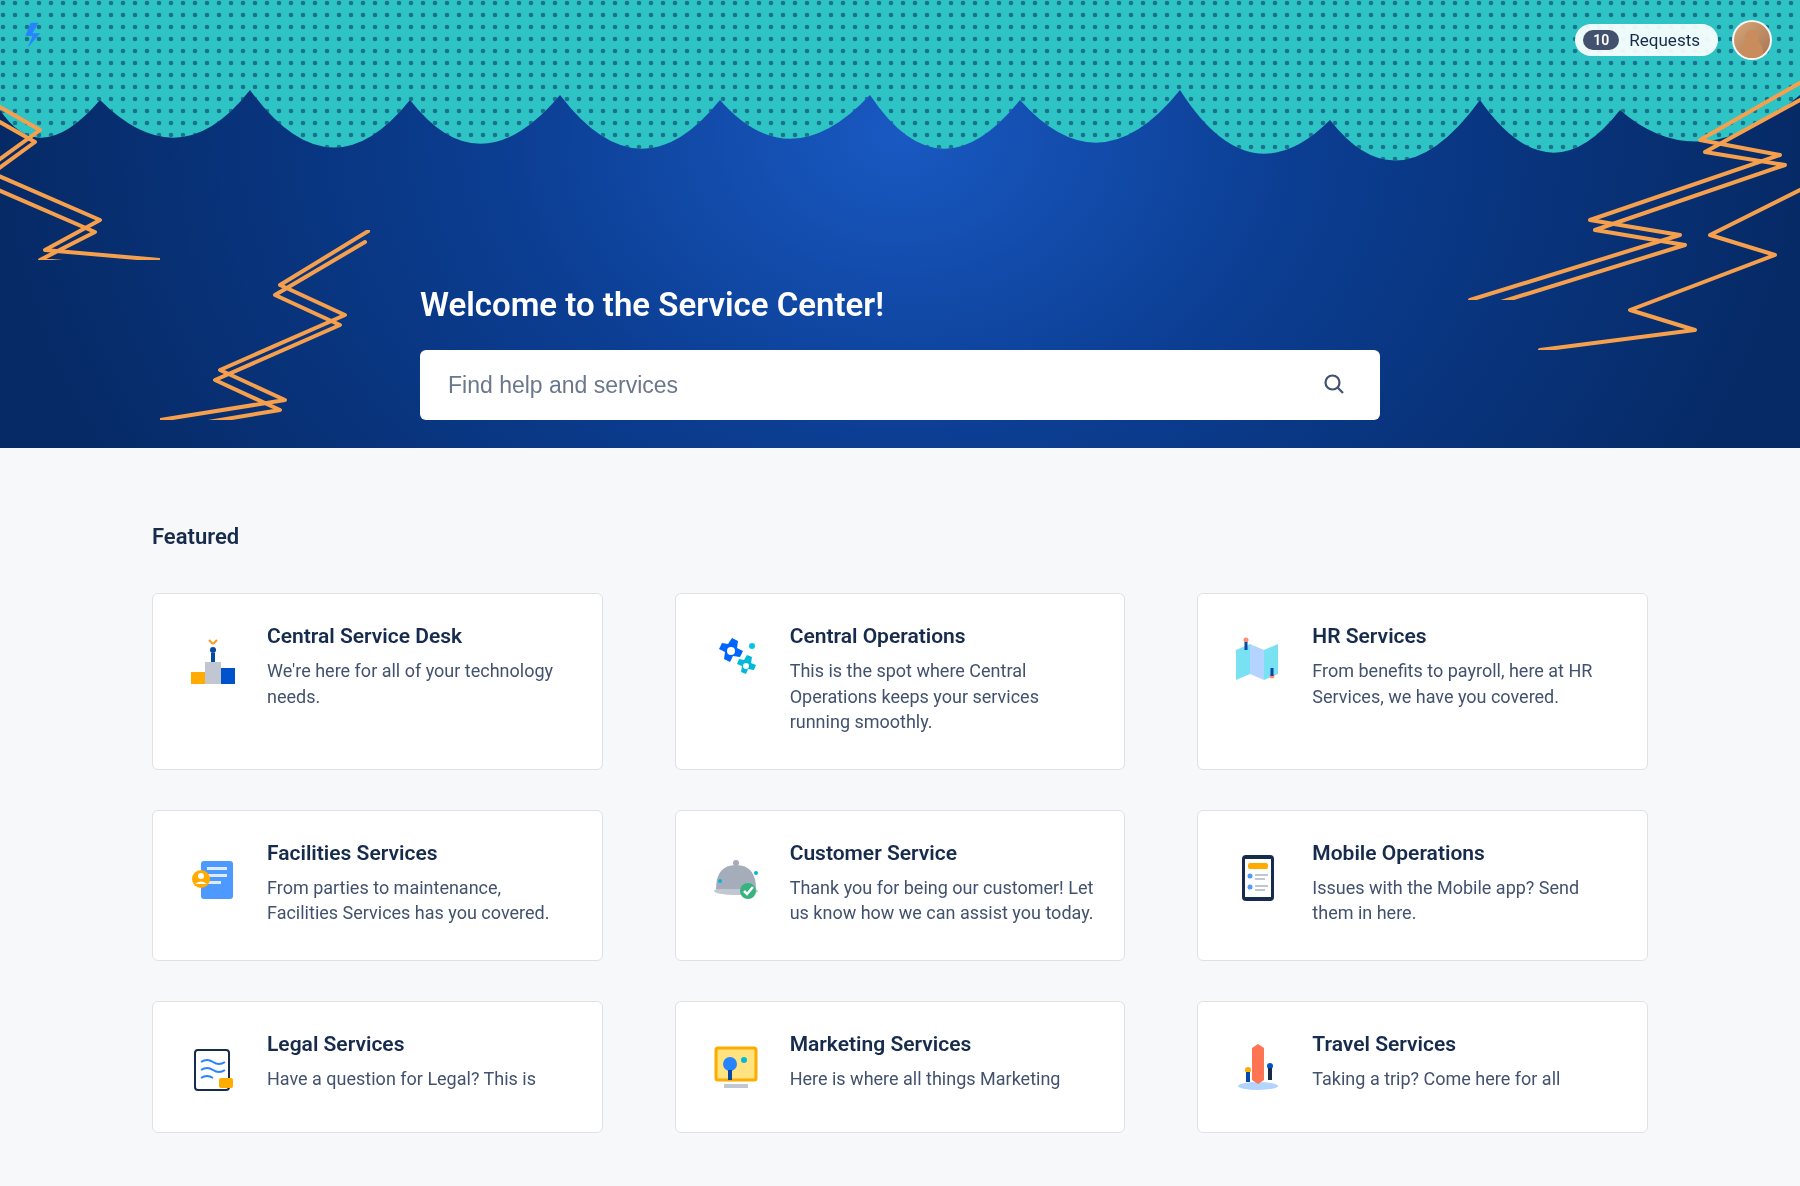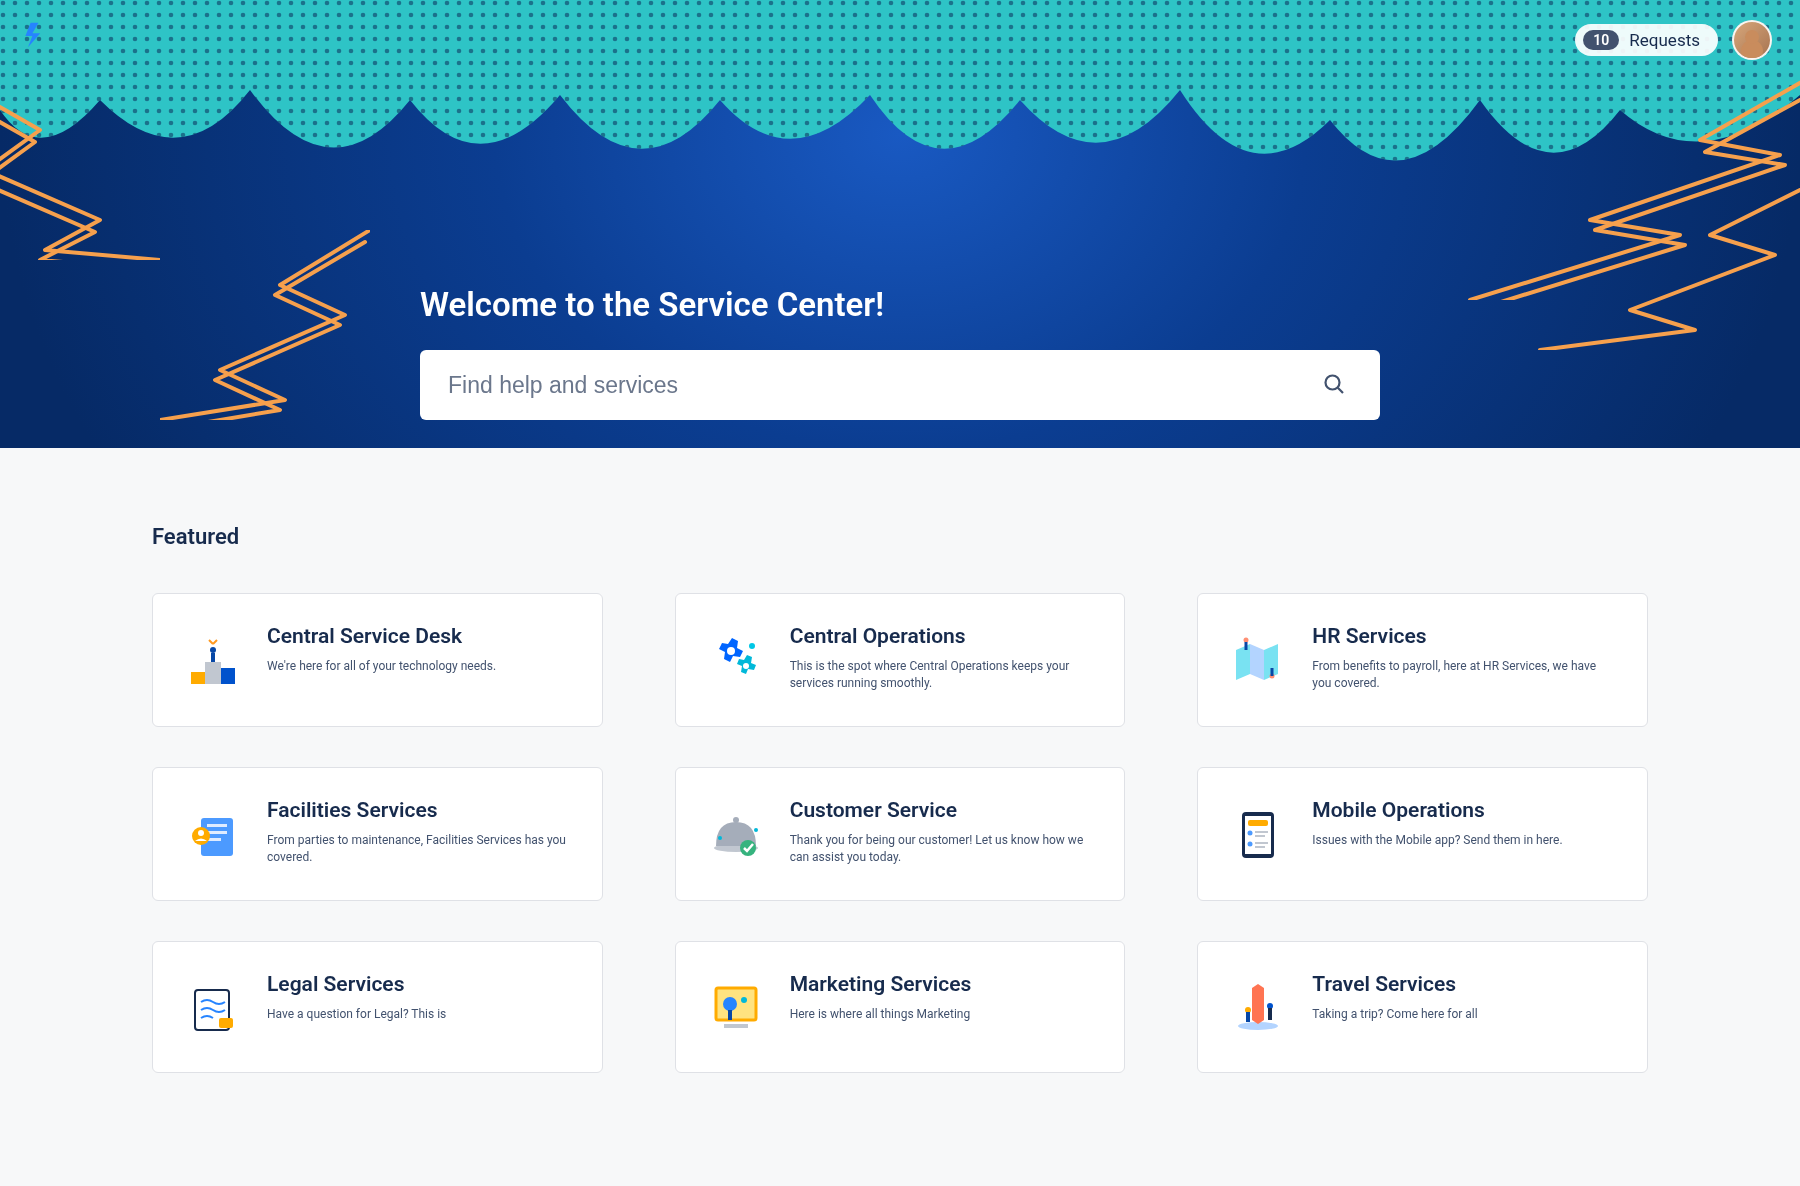--- a/index.html
+++ b/index.html
@@ -137,21 +137,21 @@
   margin-top: 6px;
 }
 .card-text { flex: 1; }
 .card-title {
   font-size: 21px;
   font-weight: 600;
   color: #172b4d;
   margin-bottom: 10px;
 }
 .card-desc {
-  font-size: 12px;
+  font-size: 18px;
   line-height: 1.42;
   color: #42526e;
 }
 </style>
 </head>
 <body>
 
 <div class="hero">
   <svg class="pattern-top" viewBox="0 0 1800 210" preserveAspectRatio="none">
     <defs>

